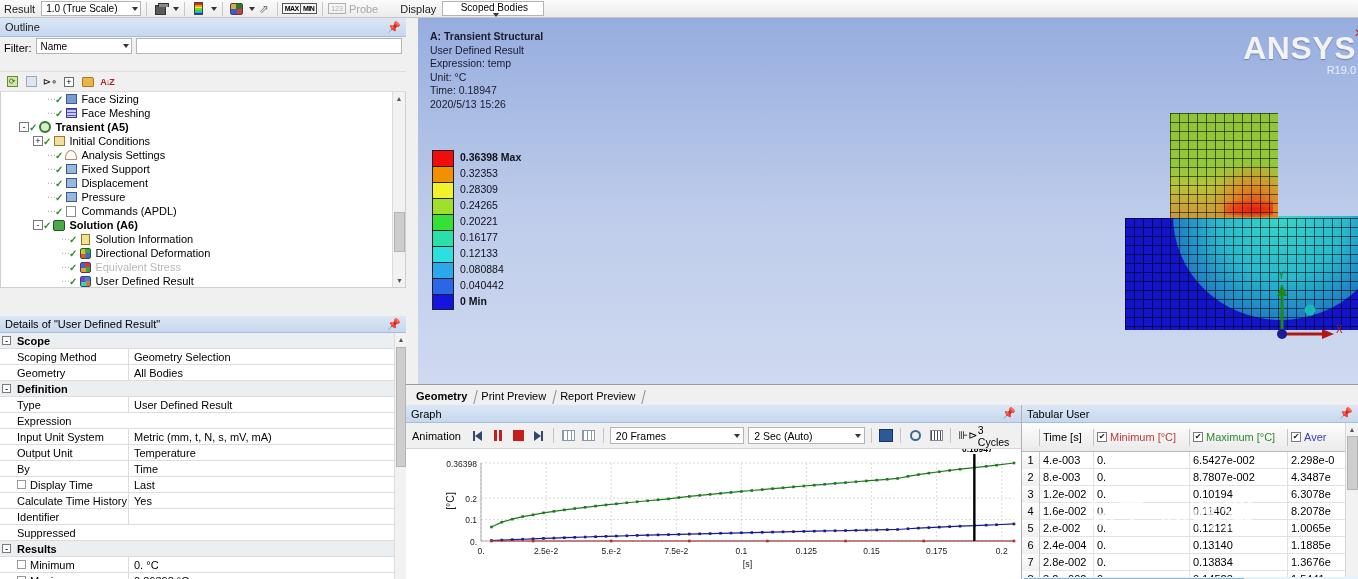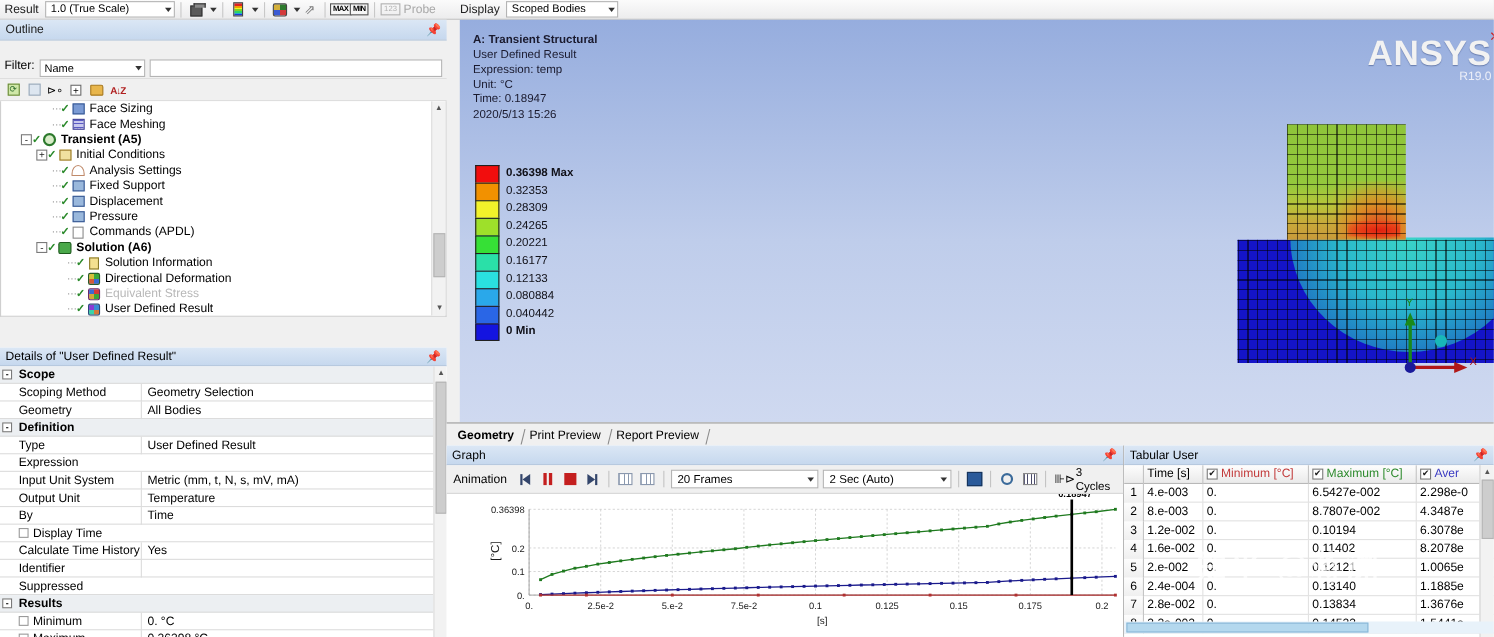--- a/index.html
+++ b/index.html
@@ -20,22 +20,22 @@
     background: linear-gradient(#fbfbfb, #ececed);
     border-bottom: 1px solid #c4c4c4;
     display: flex; align-items: center;
   }
   .tb-label { font-size: 11px; padding: 0 6px 0 4px; color: #222; }
   .tb-combo {
     height: 15px; background: #fff; border: 1px solid #b4b4b4;
     display: flex; align-items: center; justify-content: space-between;
     font-size: 10px; padding: 0 2px 0 4px;
   }
-  .tb-combo.scale { width: 118px; }
-  .tb-combo.scoped { width: 102px; }
+  .tb-combo.scale { width: 100px; }
+  .tb-combo.scoped { width: 102px; flex-direction: column; }
   .caret { width: 0; height: 0; border-left: 3px solid transparent;
     border-right: 3px solid transparent; border-top: 4px solid #333; margin-left: 4px; }
   .tb-sep { width: 1px; height: 14px; background: #c8c8c8; margin: 0 5px; }
   .tb-icon { width: 17px; height: 16px; display: flex; align-items: center;
     justify-content: center; position: relative; }
   .cube-ic { width: 12px; height: 12px; position: relative; }
   .cube-ic:before { content:''; position:absolute; left:0; top:2px; width:9px; height:8px;
     background:#5a5a5a; border:1px solid #333; }
   .cube-ic:after { content:''; position:absolute; left:3px; top:0; width:9px; height:3px;
     background:#8a8a8a; border:1px solid #333; border-bottom:none; }
@@ -53,21 +53,21 @@
 
   
   .left-col { position: absolute; top: 18px; left: 0; width: 406px; height: 561px; background:#f0f0f0;}
   .panel-hdr {
     height: 19px; background: linear-gradient(#dbe7f5, #c6d8ee);
     border-bottom: 1px solid #a8bed8; display: flex; align-items: center;
     justify-content: space-between; padding: 0 5px; font-size: 11px; color: #1d1d1d;
   }
   .pin { font-size: 11px; color: #33486b; transform: rotate(0deg); }
   .filter-row {
-    height: 22px; background: #f0f0f0; display: flex; align-items: flex-start;
+    height: 22px; background: #f0f0f0; display: flex; align-items: flex-end;
     padding: 17px 4px; gap: 4px; border-bottom: 1px solid #dcdcdc;
   }
   .filter-lbl { font-size: 11px; }
   .filter-combo { width: 96px; height: 16px; background: #fff; border: 1px solid #b4b4b4;
     display: flex; align-items: center; justify-content: space-between;
     font-size: 10px; padding: 0 2px 0 4px; }
   .filter-input { flex: 1; height: 16px; background: #fff; border: 1px solid #b4b4b4; }
   .tree-tb { height: 20px; background: #f0f0f0; display: flex; align-items: center;
     padding: 0 4px; gap: 3px; border-bottom: 1px solid #dcdcdc; }
   .tt-btn { width: 16px; height: 16px; display: flex; align-items: center;
@@ -230,21 +230,21 @@
   .plot { position: relative; height: 130px; }
   svg.chart { position: absolute; left: 0; top: 0; }
 
   
   .tabular { position: absolute; top: 405px; left: 1022px; width: 336px; height: 174px;
     background: #fff; }
   .td-hdr { height: 18px; background: linear-gradient(#dbe7f5, #c6d8ee);
     border-bottom: 1px solid #a8bed8; display: flex; align-items: center;
     justify-content: space-between; padding: 0 5px; font-size: 11px; }
   .td-table { position: relative; font-size: 11px; }
-  .td-head { display: flex; height: 17px; background: linear-gradient(#fdfdfd,#eaeaea);
+  .td-head { display: flex; height: 29px; background: linear-gradient(#fdfdfd,#eaeaea);
     border-bottom: 1px solid #b8b8b8; align-items: center; }
   .th { border-right: 1px solid #c4c4c4; height: 17px; display: flex; align-items: center;
     gap: 3px; padding: 0 3px; overflow: hidden; white-space: nowrap; }
   .th.idx { width: 18px; justify-content: center; }
   .th.t { width: 54px; }
   .th.mn { width: 96px; }
   .th.mx { width: 98px; }
   .th.av { width: 58px; }
   .tchk { width: 10px; height: 10px; border: 1px solid #7a7a7a; background: #fff;
     font-size: 8px; line-height: 8px; text-align: center; color: #1a1a1a; flex:none;}
@@ -543,20 +543,21 @@
               <span class="dcollapse"></span>
               <span class="dk">By</span>
               <span class="dv">Time</span>
             </div>
             <div class="drow">
               <span class="dcollapse"></span>
               <span class="dk ind">
                 <span class="cbox"></span>
                 <span>Display Time</span>
               </span>
+              <span class="dv">Last</span>
             </div>
             <div class="drow">
               <span class="dcollapse"></span>
               <span class="dk">Calculate Time History</span>
               <span class="dv">Yes</span>
             </div>
             <div class="drow">
               <span class="dcollapse"></span>
               <span class="dk">Identifier</span>
               <span class="dv"></span>

